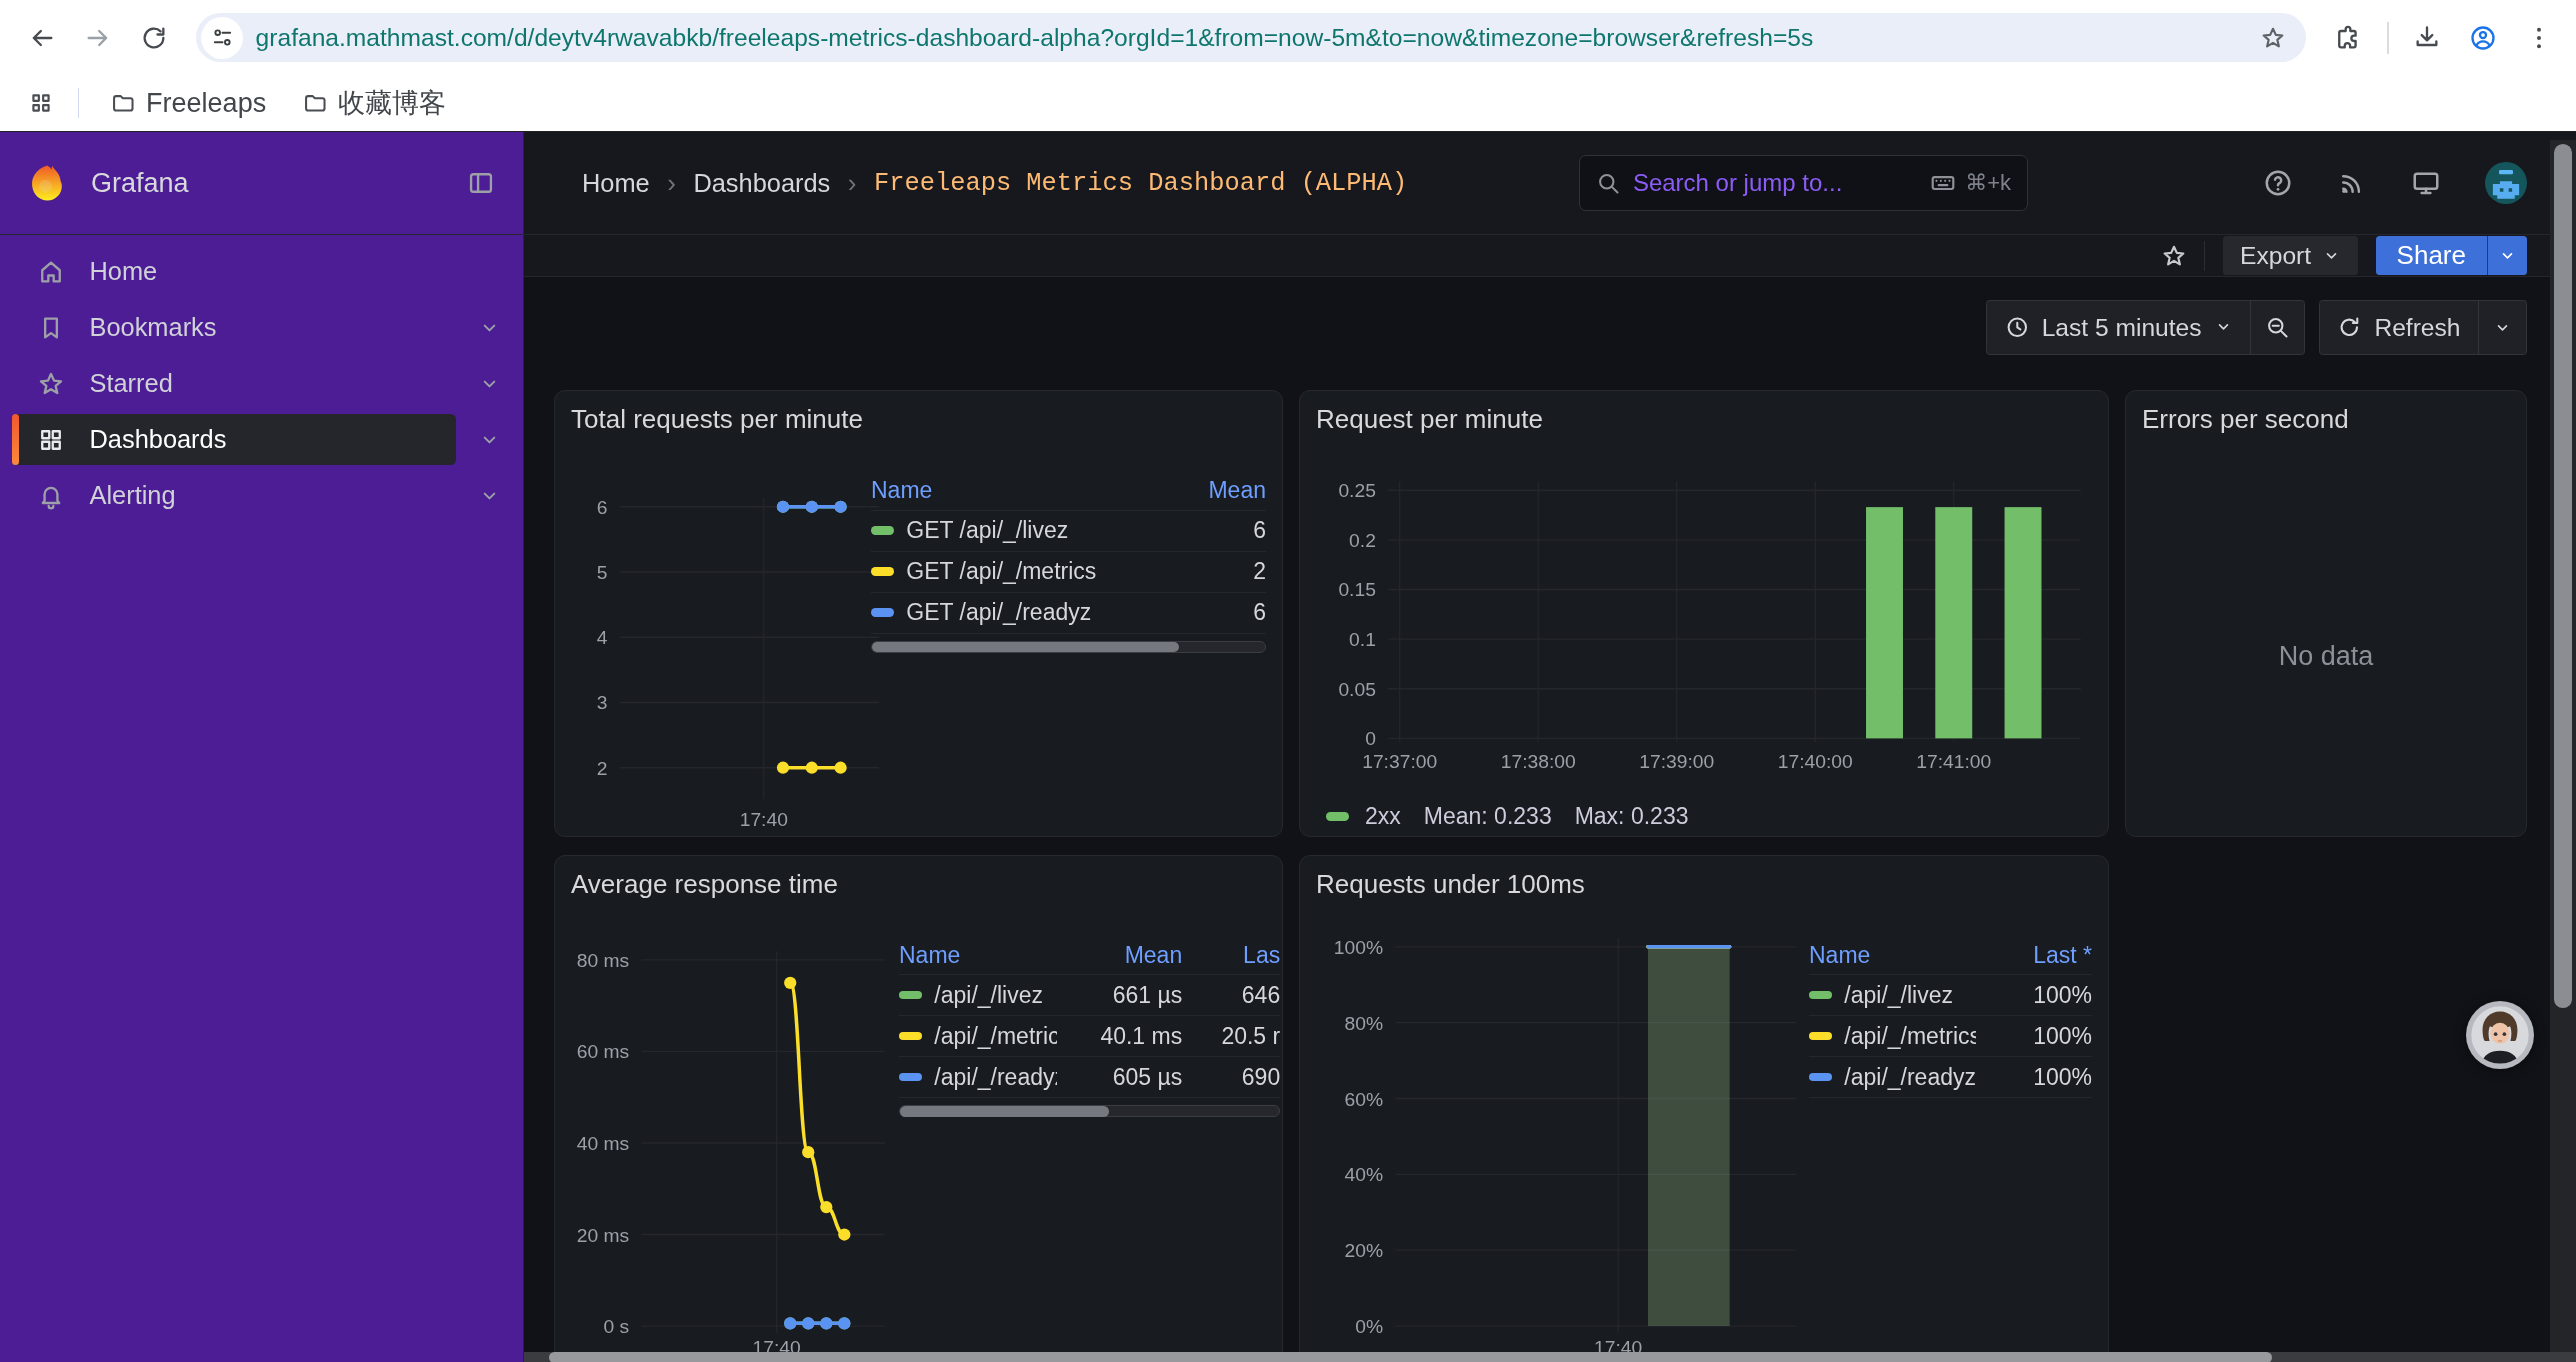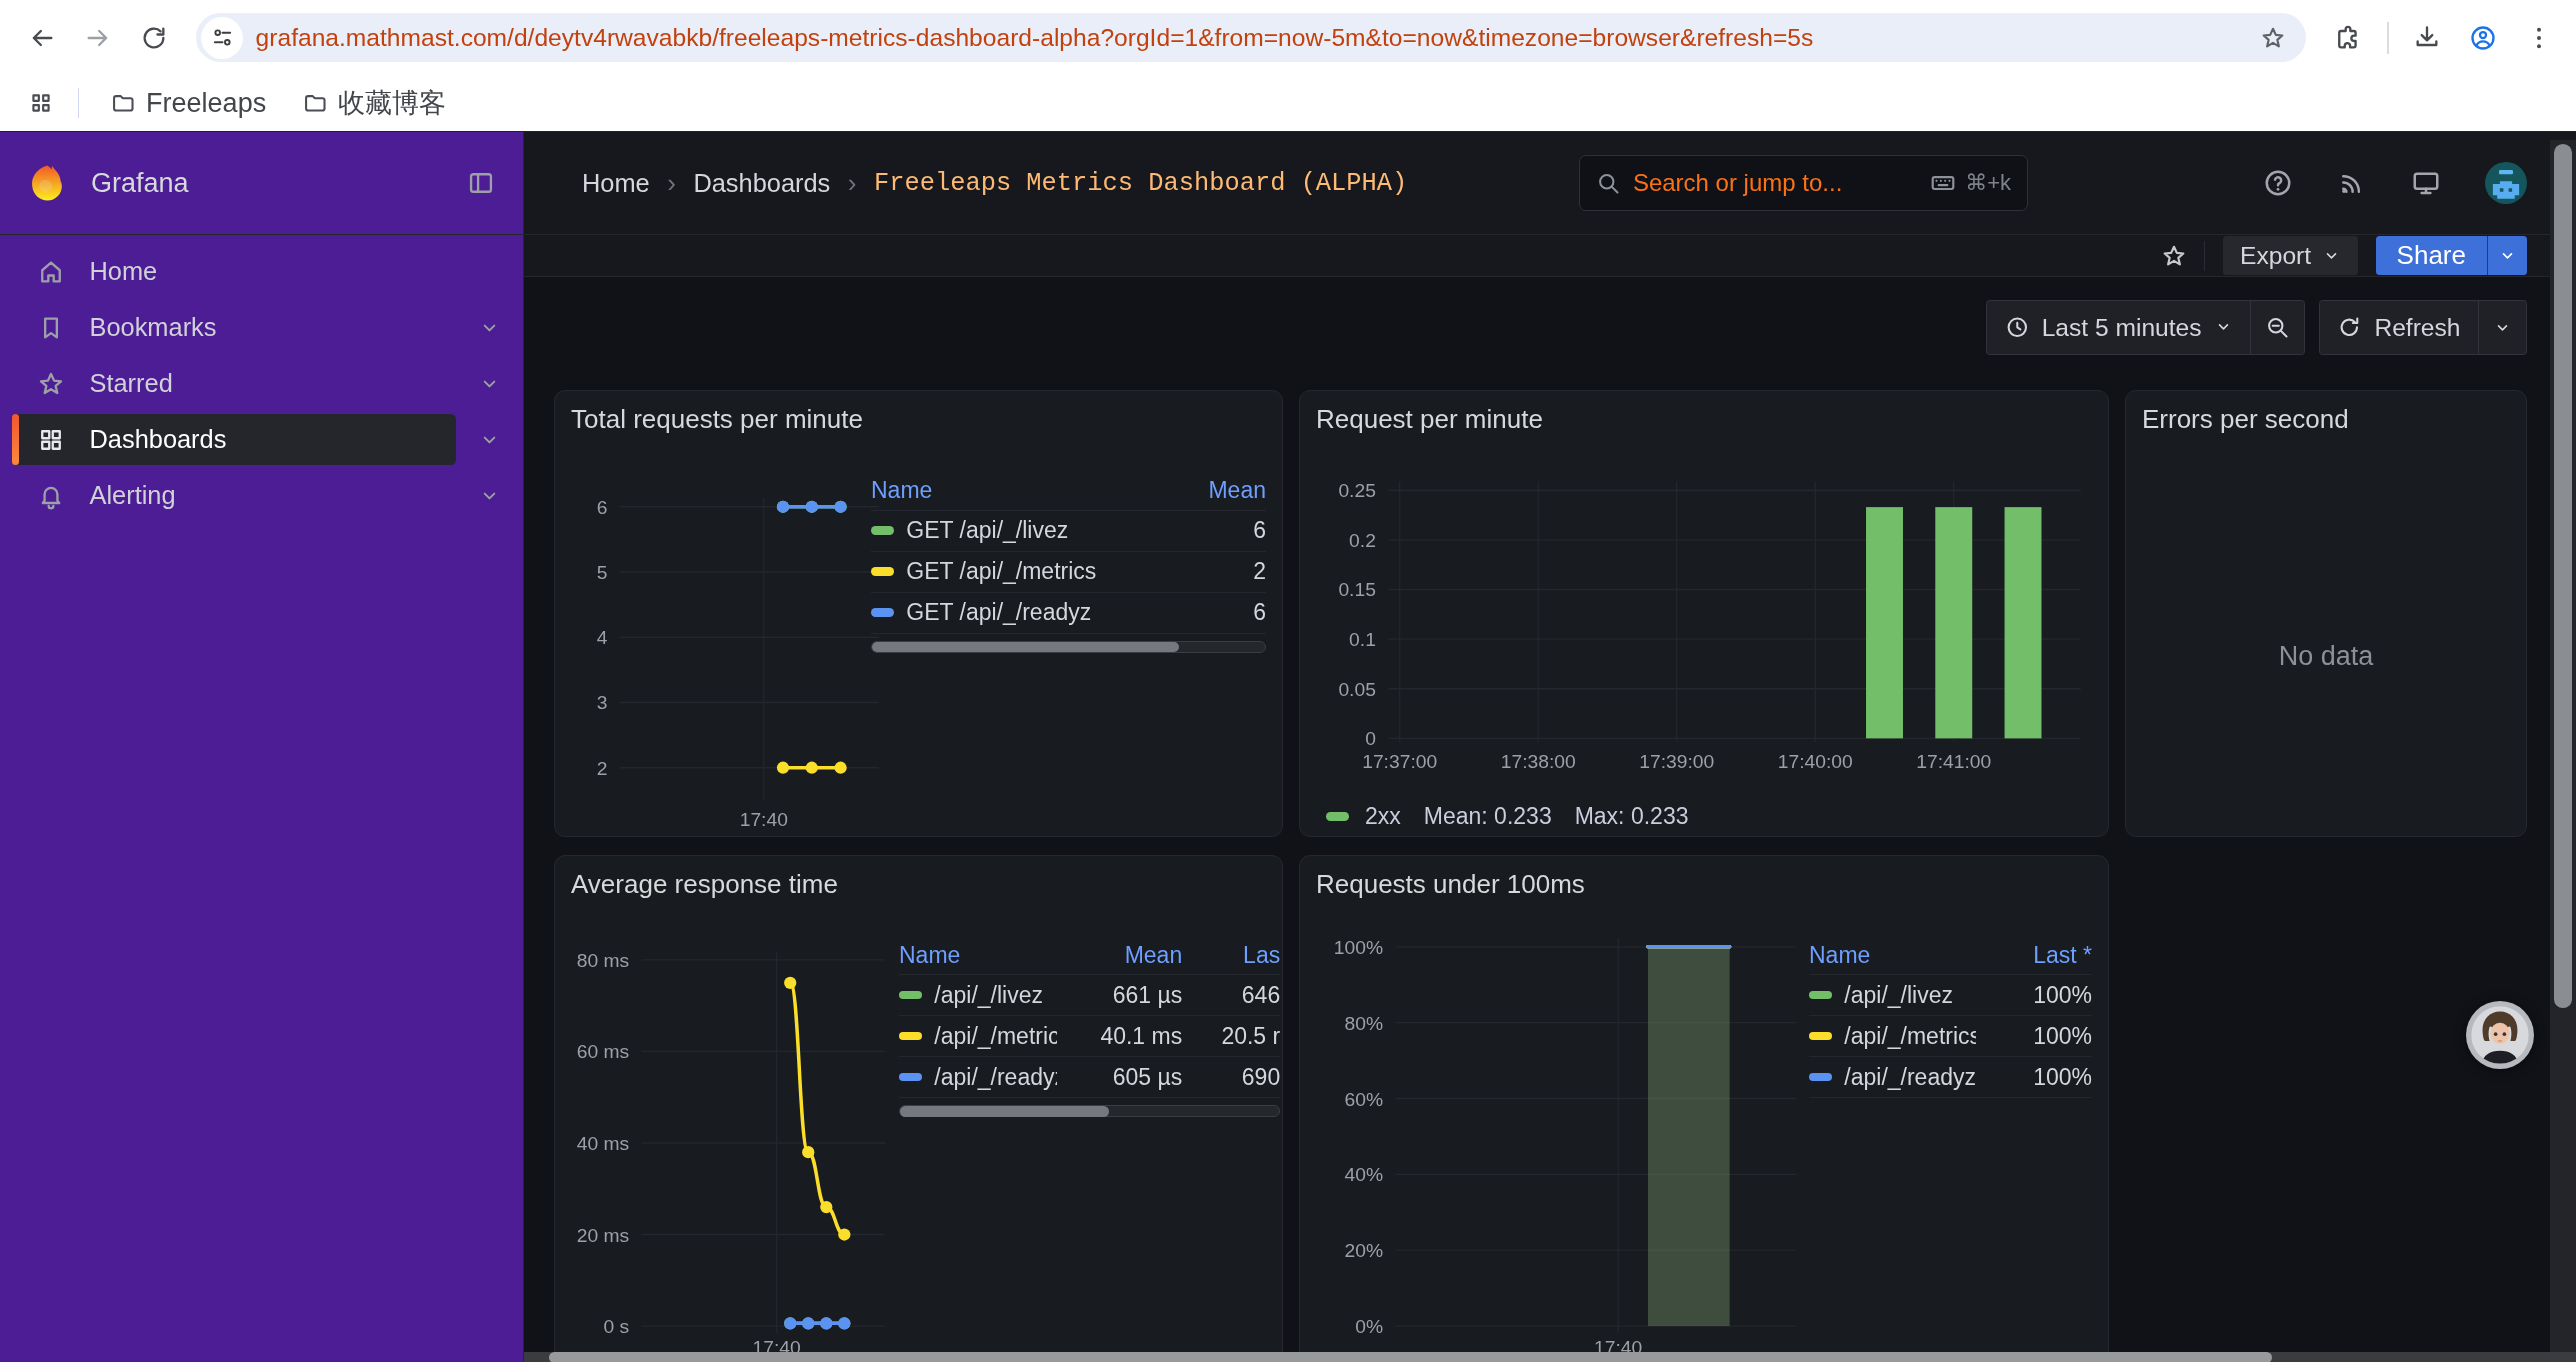--- a/index.html
+++ b/index.html
@@ -12,21 +12,21 @@
     display:flex; align-items:center; padding:0 12.3px 0 17.5px; gap:7px; }
   .tbi { width:49px; height:49px; border-radius:50%; display:flex; align-items:center; justify-content:center;
     color:#474b50; flex:0 0 auto; }
   .tbi svg { width:28px; height:28px; }
   .tbi.dim { color:#9aa0a6; }
   .url-pill { flex:1; height:49px; background:#e9eef8; border-radius:24.6px; margin:0 10.5px;
     display:flex; align-items:center; padding:0 14px 0 5.3px; gap:12.3px; min-width:0; }
   .tune-circle { width:42px; height:42px; background:#ffffff; border-radius:50%;
     display:flex; align-items:center; justify-content:center; color:#3c4043; flex:0 0 auto; }
   .tune-circle svg { width:23px; height:23px; }
-  .url-text { flex:1; font-size:24.6px; color:#c2410c; white-space:nowrap; overflow:hidden; }
+  .url-text { flex:1; font-size:24.6px; color:#0f766e; white-space:nowrap; overflow:hidden; }
   .pill-star { width:39px; height:39px; display:flex; align-items:center; justify-content:center; color:#5f6368; }
   .pill-star svg { width:26px; height:26px; }
   .tb-divider { width:1.8px; height:32px; background:#dadce0; margin:0 7px; }
   .tbi.blue { color:#1a73e8; }
 
   .bookmarks-bar { position:absolute; top:75px; left:0; right:0; height:56px; background:#ffffff;
     display:flex; align-items:center; padding:0 21px; gap:8.8px; }
   .bm-apps { width:39px; height:39px; display:flex; align-items:center; justify-content:center; color:#4a4d52; }
   .bm-apps svg { width:26px; height:26px; }
   .bm-divider { width:1.8px; height:30px; background:#cfd8ee; margin:0 8.8px; }
@@ -62,21 +62,21 @@
   .main-header { height:103px; background:#17181d; border-bottom:0.9px solid #25272d;
     display:flex; align-items:center; padding:0 49px 0 58px; }
   .breadcrumb { display:flex; align-items:center; gap:17.5px; font-size:25.4px; }
   .crumb { color:#d5d7dd; font-weight:500; }
   .crumb-sep { color:#70737a; font-size:26px; }
   .crumb.last { color:#fdba74; font-weight:400;font-family:Liberation Mono, monospace; }
   .hdr-spacer { flex:1; }
   .search-box { width:449px; height:56px; border:0.9px solid #2e3238; border-radius:7px; background:#101116;
     display:flex; align-items:center; padding:0 16px; gap:12.3px; margin-right:235px; }
   .search-box svg { width:24.6px; height:24.6px; color:#8e9298; flex:0 0 auto; }
-  .search-ph { flex:1; font-size:24px; color:#f97316; white-space:nowrap; overflow:hidden; }
+  .search-ph { flex:1; font-size:24px; color:#8b5cf6; white-space:nowrap; overflow:hidden; }
   .kbd-hint { display:flex; align-items:center; gap:8.8px; color:#7e828a; font-size:22px; }
   .kbd-hint svg { width:26px; height:26px; }
   .hdr-icons { display:flex; align-items:center; gap:44px; }
   .hicon { color:#a3a6ad; display:flex; }
   .hicon svg { width:30px; height:30px; }
   .avatar-btn svg { width:42px; height:42px; display:block; }
 
   .actions-row { height:42px; background:#17181d; border-bottom:0.9px solid #25272d;
     display:flex; align-items:center; justify-content:flex-end; padding:0 49px; gap:17.5px; }
   .act-star { color:#c7c9cf; display:flex; }

